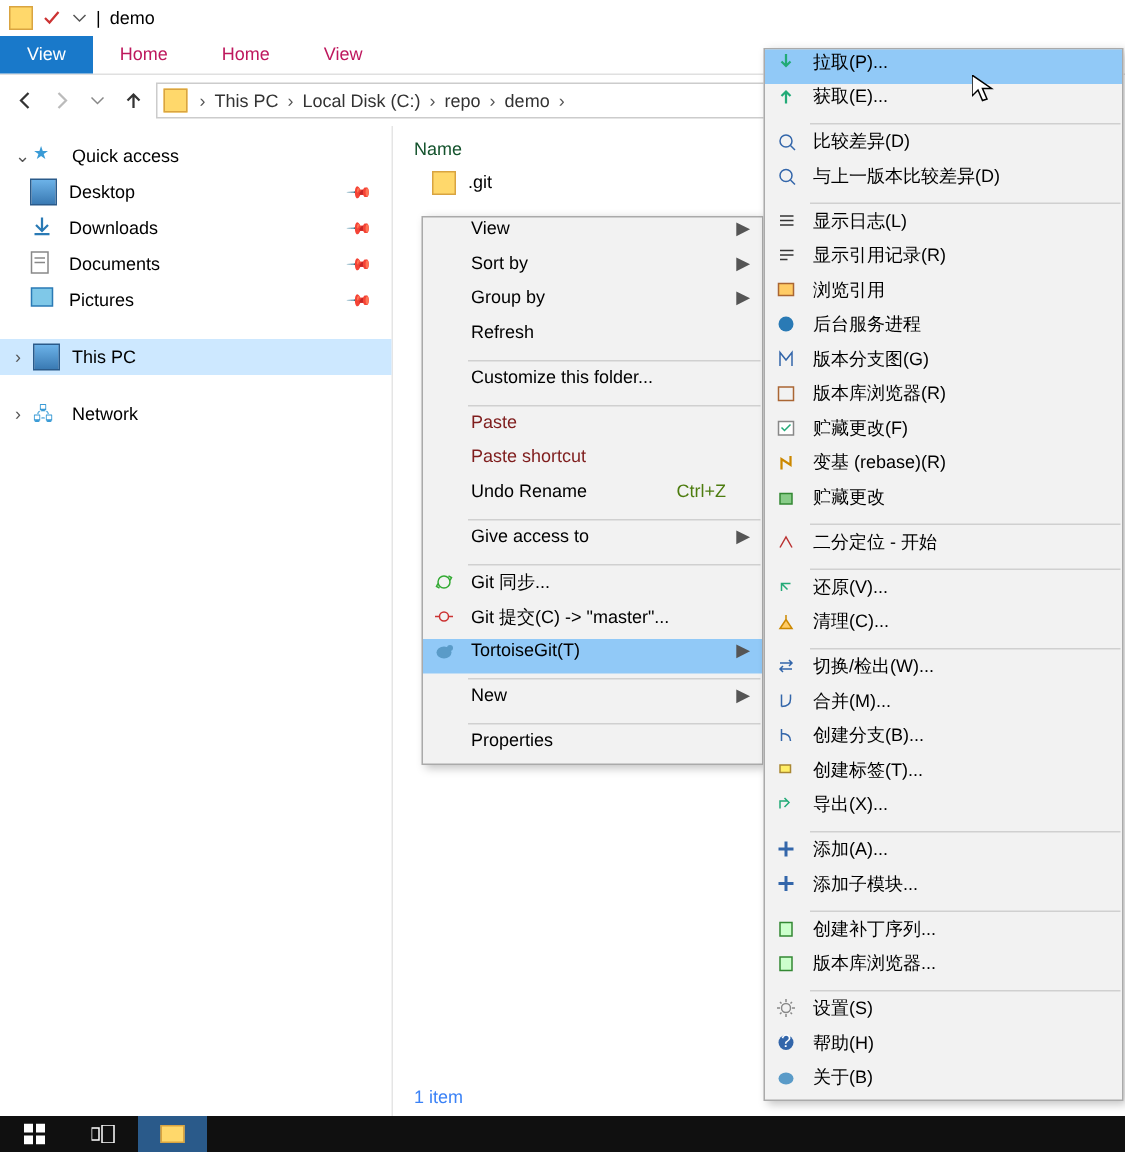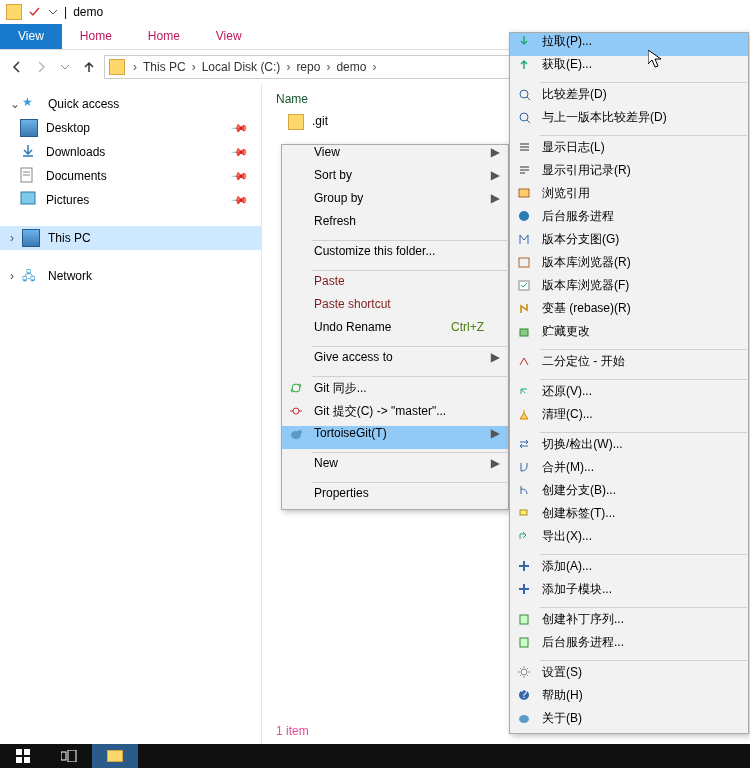--- a/index.html
+++ b/index.html
@@ -22,21 +22,21 @@
 .side-item{display:flex;align-items:center;padding:3px 10px 3px 20px;position:relative}
 .side-item.root{padding-left:10px}
 .side-item .ico{width:18px;height:18px;margin-right:8px;display:inline-block}
 .side-item .pin{position:absolute;right:14px;color:#666;transform:rotate(45deg);font-size:11px}
 .side-item.selected{background:#cde8ff}
 .expand{width:10px;color:#555;margin-right:2px}
 .main{flex:1;position:relative}
 .col-header{padding:8px 0 4px 14px;color:#14532d;border-bottom:1px solid transparent}
 .file-row{display:flex;align-items:flex-start;padding:3px 0 3px 26px}
 .file-row .ico{width:16px;height:16px;margin-right:8px}
-.status{position:absolute;bottom:0;left:0;height:24px;padding:4px 14px;color:#ec4899;font-size:12px;background:#fff;width:100%}
+.status{position:absolute;bottom:0;left:0;height:24px;padding:4px 14px;color:#3b82f6;font-size:12px;background:#fff;width:100%}
 .taskbar{position:absolute;bottom:0;left:0;right:0;height:24px;background:#101010;display:flex}
 .taskbar .tb-btn{width:46px;height:24px;display:flex;align-items:center;justify-content:center;color:#fff}
 .taskbar .tb-btn.active{background:#2a5a8a}
 
 .ctx{position:absolute;background:#f2f2f2;border:1px solid #aaa;box-shadow:2px 2px 6px rgba(0,0,0,0.25)}
 .ctx .mi{display:flex;align-items:flex-start;height:23px;padding:0 24px 0 32px;position:relative;white-space:nowrap}
 .ctx .mi.highlight{background:#91c9f7}
 .ctx .mi.disabled{color:#7f1d1d}
 .ctx .mi .ico{position:absolute;left:6px;width:16px;height:16px;display:flex;align-items:center;justify-content:center}
 .ctx .mi .arrow{position:absolute;right:8px;color:#555}
@@ -337,21 +337,21 @@
       </span>
       <span>版本库浏览器(R)</span>
     </div>
     <div class="mi">
       <span class="ico">
         <svg width="14" height="14">
           <rect x="2" y="3" width="10" height="9" fill="#fff" stroke="#888"></rect>
           <path d="M4 7l2 2 4-4" stroke="#2a7" fill="none"></path>
         </svg>
       </span>
-      <span>版本库浏览器(F)</span>
+      <span>贮藏更改(F)</span>
     </div>
     <div class="mi">
       <span class="ico">
         <svg width="14" height="14">
           <path d="M4 12V5l6 4V3" stroke="#c80" fill="none" stroke-width="1.5"></path>
         </svg>
       </span>
       <span>变基 (rebase)(R)</span>
     </div>
     <div class="mi">
@@ -456,21 +456,21 @@
         </svg>
       </span>
       <span>创建补丁序列...</span>
     </div>
     <div class="mi">
       <span class="ico">
         <svg width="14" height="14">
           <rect x="3" y="3" width="8" height="9" fill="#cfc" stroke="#383"></rect>
         </svg>
       </span>
-      <span>后台服务进程...</span>
+      <span>版本库浏览器...</span>
     </div>
     <div class="sep"></div>
     <div class="mi">
       <span class="ico">
         <svg width="14" height="14">
           <circle cx="7" cy="7" r="3" fill="none" stroke="#888"></circle>
           <path d="M7 1v2M7 11v2M1 7h2M11 7h2M3 3l1 1M10 10l1 1M11 3l-1 1M4 10l-1 1" stroke="#888"></path>
         </svg>
       </span>
       <span>设置(S)</span>

